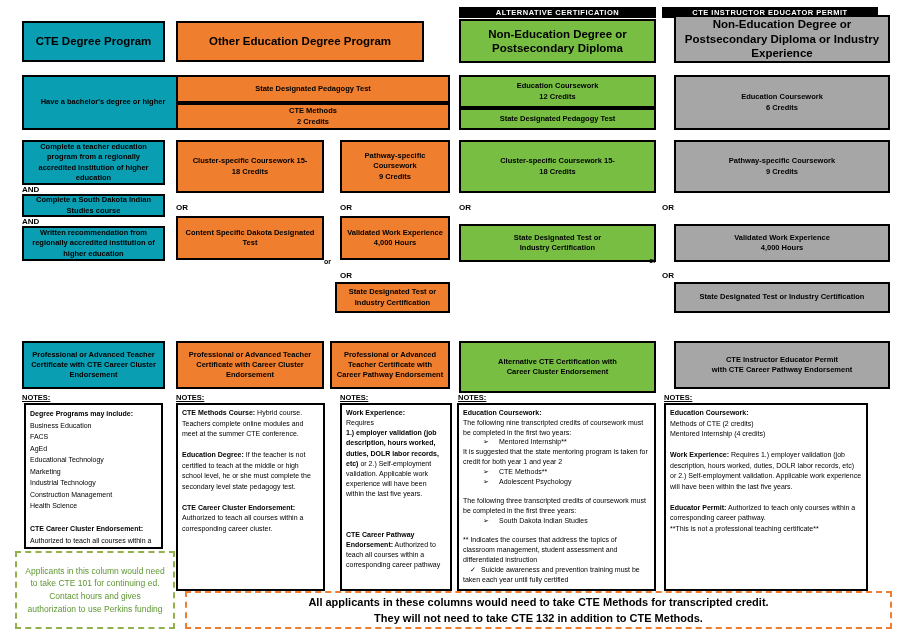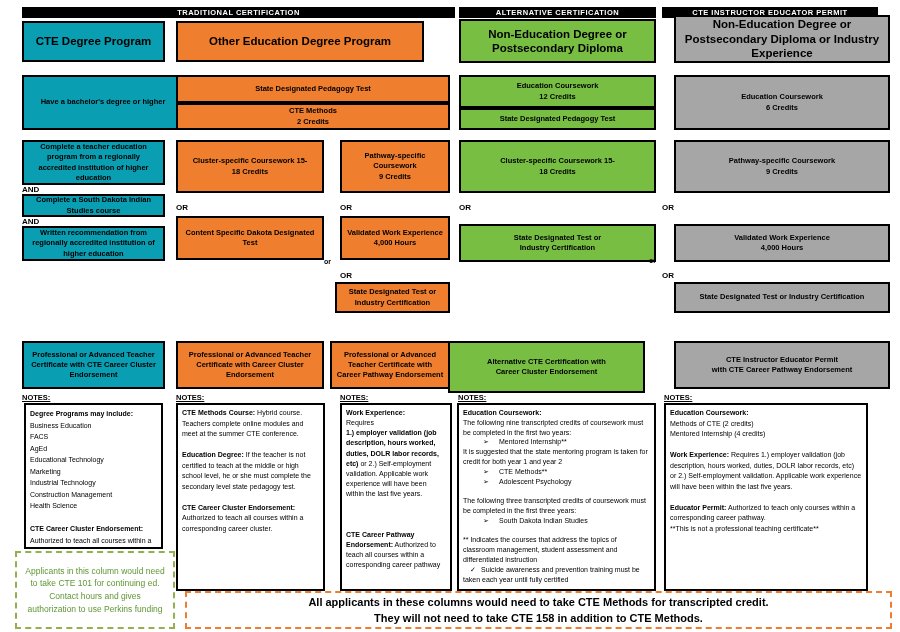--- a/index.html
+++ b/index.html
@@ -35,21 +35,20 @@
   .callout.left { border: 2px dashed var(--callout-green-border); color: var(--callout-green-text);
                   font-size: 8.5px; line-height: 1.5; padding: 4px 8px; }
   .callout.bottom { border: 2px dashed var(--callout-orange-border); font-weight: 700;
                     font-size: 11px; line-height: 1.5; }
 </style>
 </head>
 <body>
 
 <div class="stage">
 
-  <div class="hdr" style="left:22px;top:7px;width:433px">TRADITIONAL CERTIFICATION</div>
   <div class="hdr" style="left:459px;top:7px;width:197px">ALTERNATIVE CERTIFICATION</div>
   <div class="hdr" style="left:662px;top:7px;width:216px">CTE INSTRUCTOR EDUCATOR PERMIT</div>
 
   <div class="box teal title" style="left:22px;top:21px;width:143px;height:41px">CTE Degree Program</div>
   <div class="box orange title" style="left:176px;top:21px;width:248px;height:41px">Other Education Degree Program</div>
   <div class="box green title" style="left:459px;top:19px;width:197px;height:44px">Non-Education Degree or Postsecondary Diploma</div>
   <div class="box gray title" style="left:662px;top:15px;width:216px;height:48px">Non-Education Degree or Postsecondary Diploma or Industry Experience</div>
 
   <div class="box teal" style="left:22px;top:75px;width:162px;height:55px">Have a bachelor's degree or higher</div>
   <div class="box orange" style="left:176px;top:75px;width:274px;height:28px">State Designated Pedagogy Test</div>
@@ -101,21 +100,21 @@
 
   <div class="result-lbl" style="left:22px;top:323px;width:143px">RESULT</div>
   <div class="result-lbl" style="left:176px;top:323px;width:148px">RESULT</div>
   <div class="result-lbl" style="left:330px;top:323px;width:120px">RESULT</div>
   <div class="result-lbl" style="left:459px;top:323px;width:197px">RESULT</div>
   <div class="result-lbl" style="left:662px;top:323px;width:216px">RESULT</div>
 
   <div class="box teal" style="left:22px;top:341px;width:143px;height:48px">Professional or Advanced Teacher Certificate with CTE Career Cluster Endorsement</div>
   <div class="box orange" style="left:176px;top:341px;width:148px;height:48px">Professional or Advanced Teacher Certificate with Career Cluster Endorsement</div>
   <div class="box orange" style="left:330px;top:341px;width:120px;height:48px">Professional or Advanced Teacher Certificate with Career Pathway Endorsement</div>
-  <div class="box green" style="left:448px;top:341px;width:197px;height:52px">Alternative CTE Certification with
+  <div class="box green" style="left:459px;top:341px;width:197px;height:52px">Alternative CTE Certification with
 Career Cluster Endorsement</div>
   <div class="box gray" style="left:662px;top:341px;width:216px;height:48px">CTE Instructor Educator Permit
 with CTE Career Pathway Endorsement</div>
 
   <div class="notes-lbl" style="left:22px;top:393px">NOTES:</div>
   <div class="notes-lbl" style="left:176px;top:393px">NOTES:</div>
   <div class="notes-lbl" style="left:340px;top:393px">NOTES:</div>
   <div class="notes-lbl" style="left:458px;top:393px">NOTES:</div>
   <div class="notes-lbl" style="left:664px;top:393px">NOTES:</div>
 
@@ -171,15 +170,15 @@
       <div class="note-line">Mentored Internship (4 credits)</div>
       <div class="note-line">&nbsp;</div>
       <div class="note-line"><b>Work Experience:</b> Requires 1.) employer validation (job description, hours worked, duties, DOLR labor records, etc) or 2.) Self-employment validation. Applicable work experience will have been within the last five years.</div>
       <div class="note-line">&nbsp;</div>
       <div class="note-line"><b>Educator Permit:</b> Authorized to teach only courses within a corresponding career pathway.</div>
       <div class="note-line">**This is not a professional teaching certificate**</div>
     </div>
 
   <div class="callout left" style="left:15px;top:551px;width:160px;height:78px">Applicants in this column would need to take CTE 101 for continuing ed. Contact hours and gives authorization to use Perkins funding</div>
   <div class="callout bottom" style="left:185px;top:591px;width:707px;height:38px">All applicants in these columns would need to take CTE Methods for transcripted credit.
-They will not need to take CTE 158 in addition to CTE Methods.</div>
+They will not need to take CTE 132 in addition to CTE Methods.</div>
 
 </div>
 
 </body></html>

